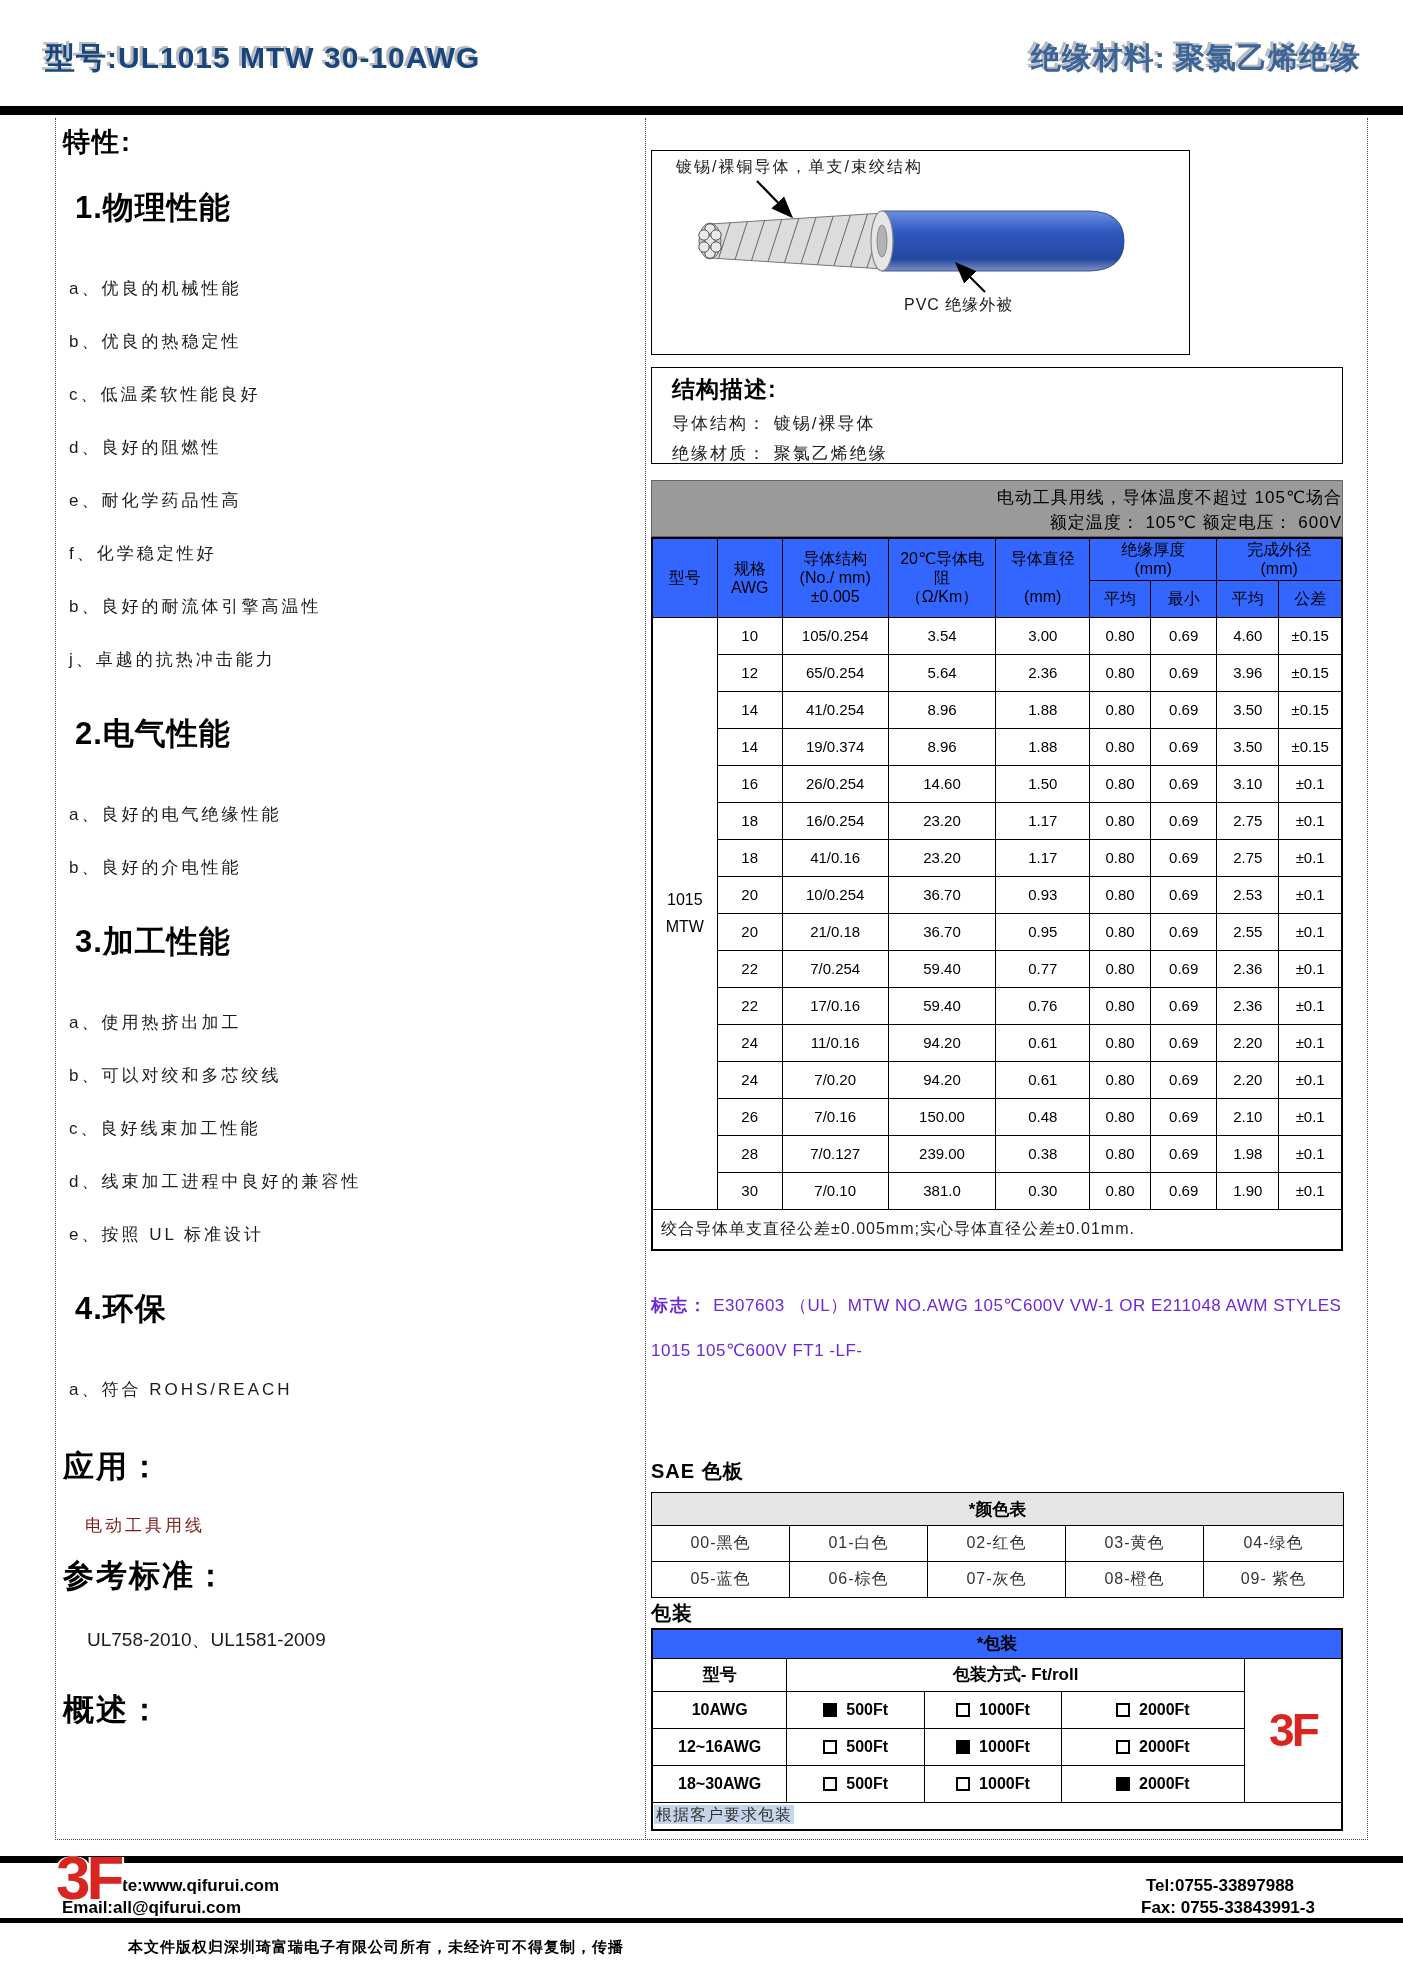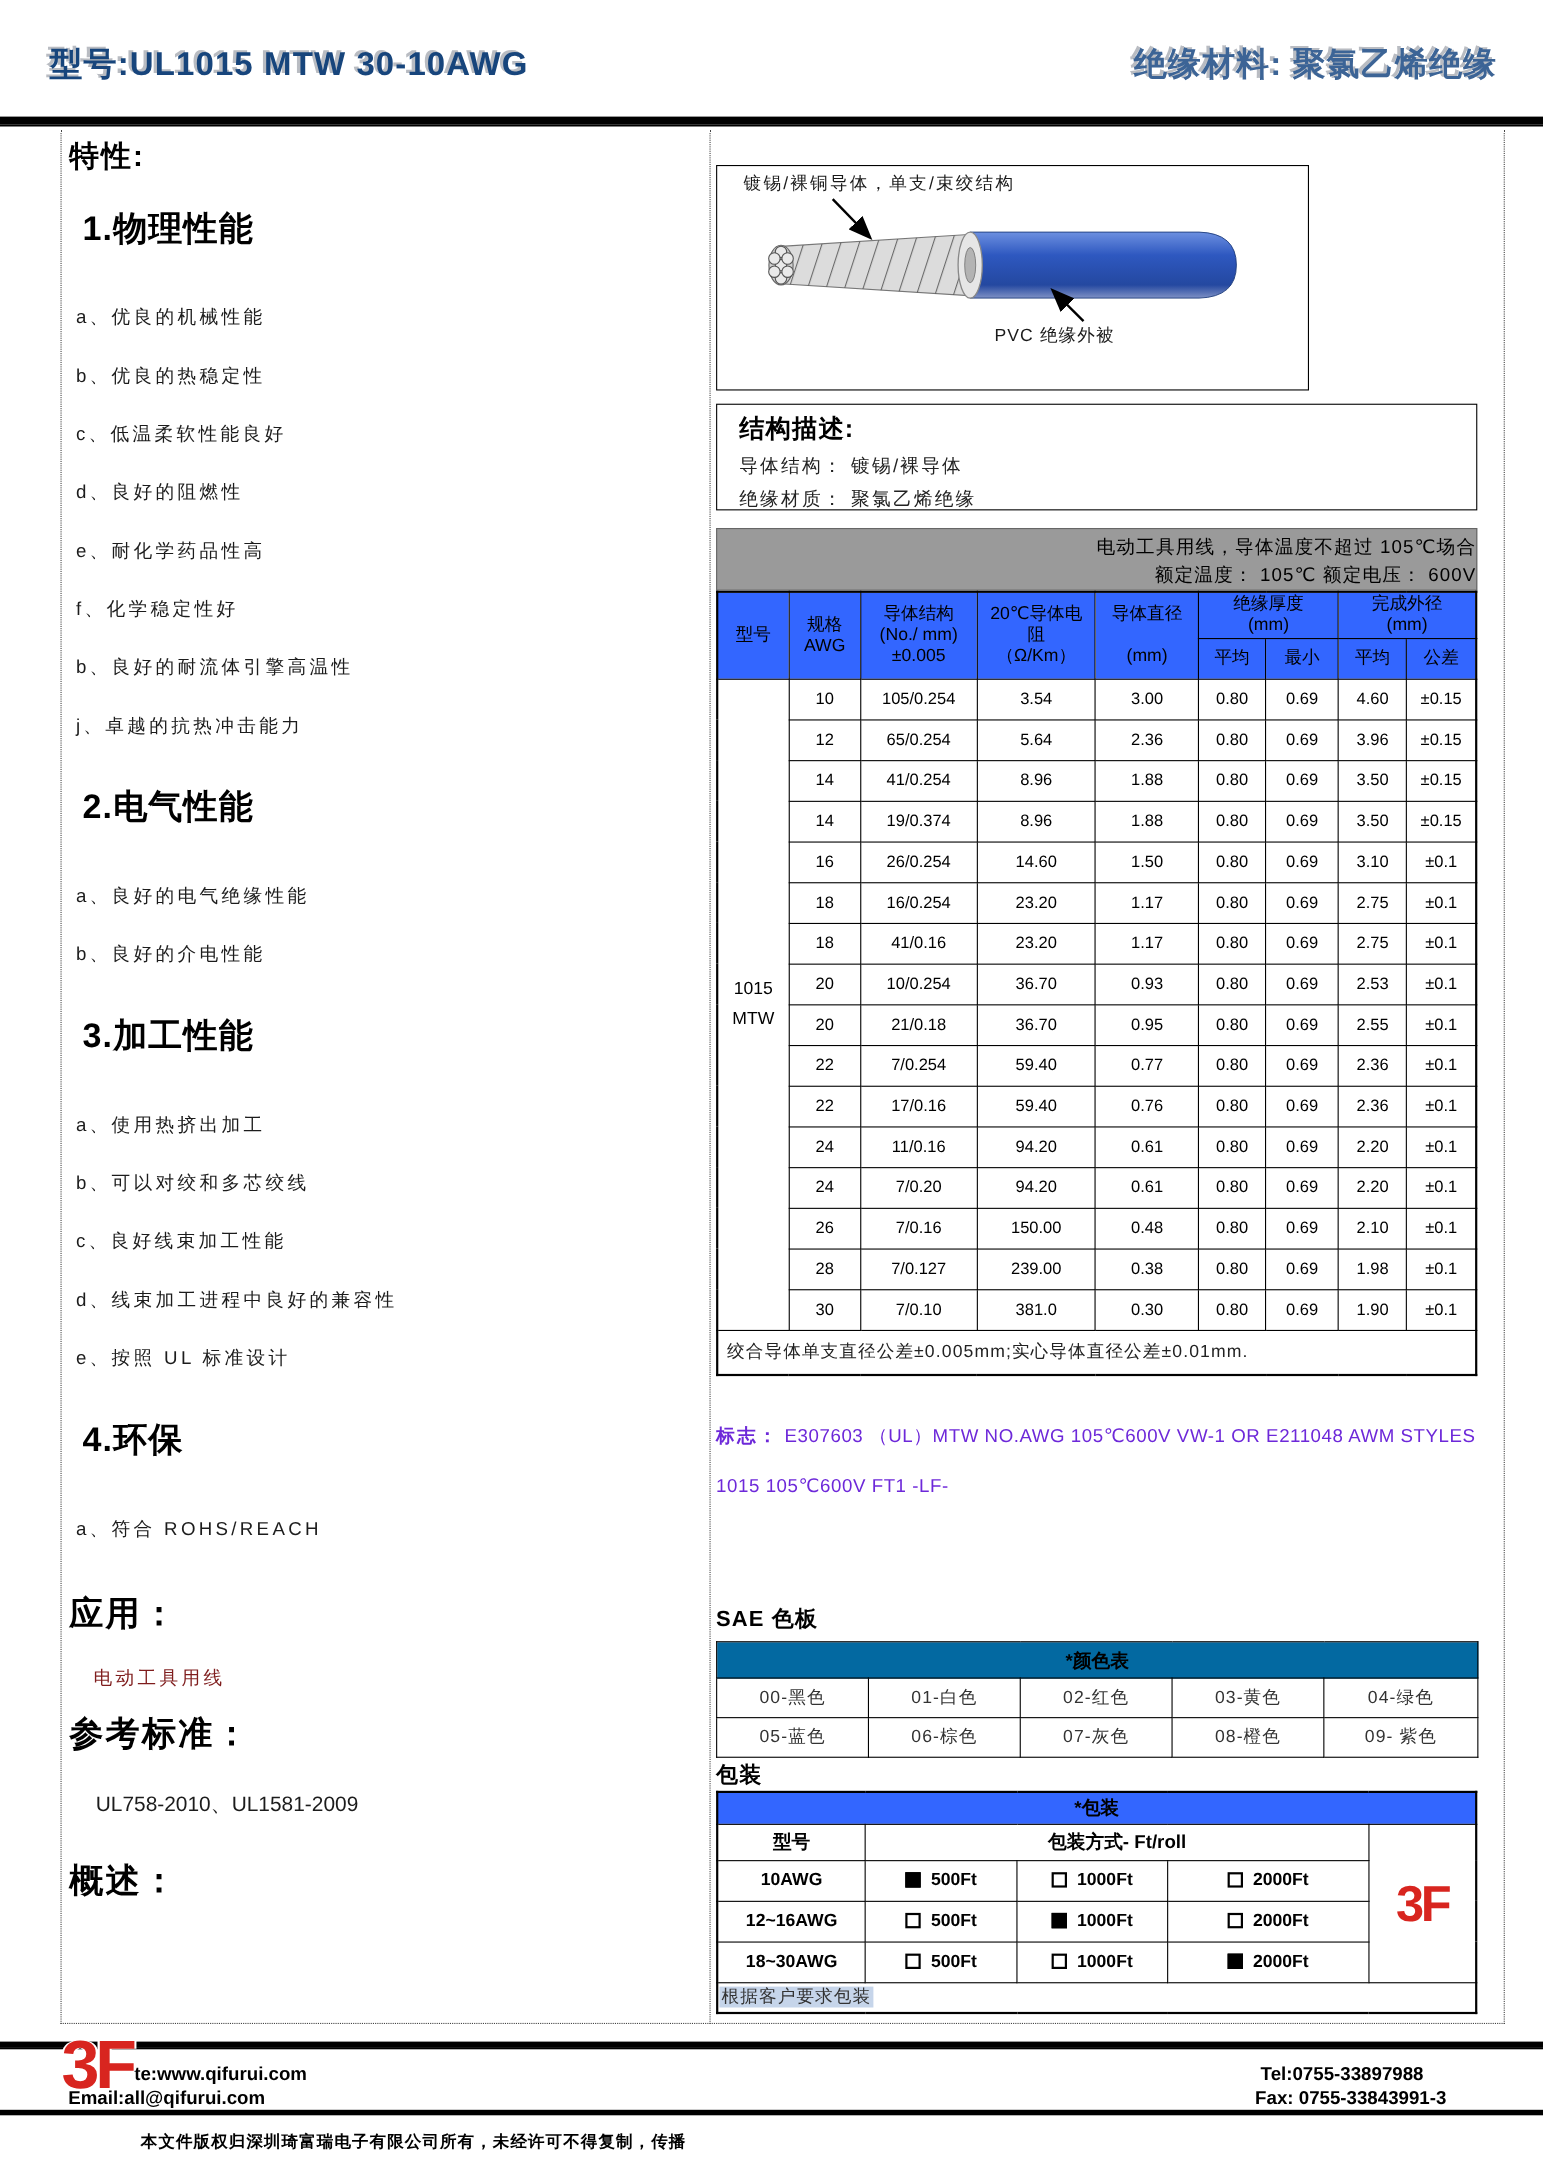--- a/index.html
+++ b/index.html
@@ -68,21 +68,21 @@
 
   
   .mark-p{position:absolute;left:651px;top:1283px;width:706px;font-size:17px;
           line-height:45px;color:#6d28d9;letter-spacing:.5px;}
   .mark-label{font-weight:bold;letter-spacing:2px;}
 
   
   .sae-label{position:absolute;left:651px;top:1458px;font-size:20px;font-weight:bold;letter-spacing:1px;}
   .color-tbl{position:absolute;left:651px;top:1492px;width:692px;border:1px solid #000;}
   .color-tbl th,.color-tbl td{border:1px solid #000;text-align:center;}
-  .color-tbl .ttl{background:#0369a1;font-size:17px;font-weight:bold;height:33px;color:#000;}
+  .color-tbl .ttl{background:#e5e5e5;font-size:17px;font-weight:bold;height:33px;color:#000;}
   .color-tbl td{height:36px;font-size:16px;color:#333;letter-spacing:1px;}
 
   
   .pack-label{position:absolute;left:651px;top:1600px;font-size:20px;font-weight:bold;letter-spacing:1px;}
   .pack-tbl{position:absolute;left:651px;top:1628px;width:692px;border:2px solid #000;}
   .pack-tbl th,.pack-tbl td{border:1px solid #000;text-align:center;}
   .pack-tbl .ttl{background:#3366FF;font-size:17px;font-weight:bold;height:29px;color:#000;}
   .pack-tbl .hd{font-size:17px;font-weight:bold;height:33px;}
   .pack-tbl .mdl{font-size:16px;font-weight:bold;height:37px;}
   .pack-tbl .opt{font-size:16px;font-weight:bold;}

